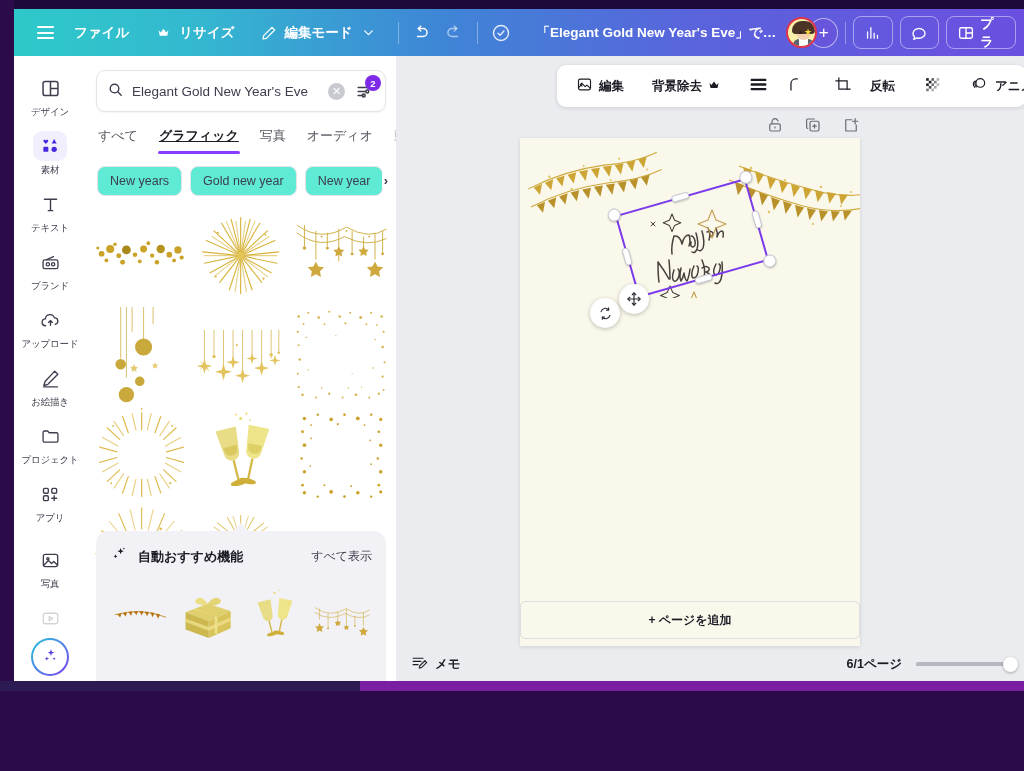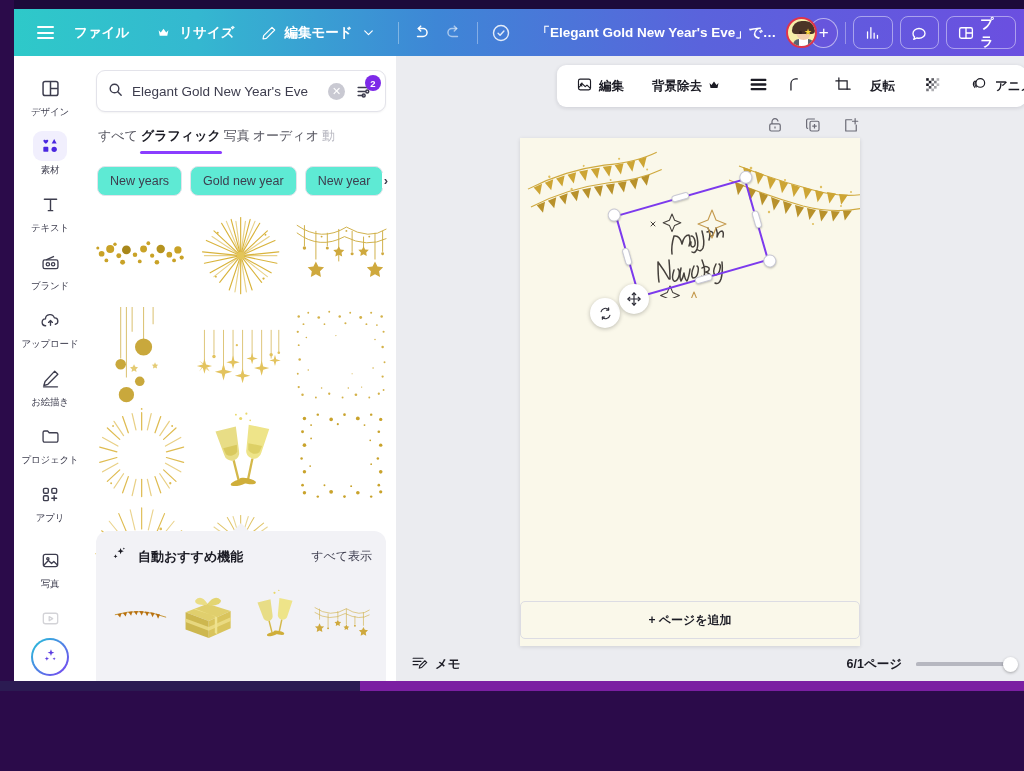--- a/index.html
+++ b/index.html
@@ -96,25 +96,25 @@
   .clear-x{
     width:17px;height:17px;border-radius:50%;background:#c9c9d2;color:#fff;
     font-size:11px;display:flex;align-items:center;justify-content:center;cursor:pointer;flex:none;
   }
   .filter-btn{position:relative;width:22px;height:22px;display:flex;align-items:center;justify-content:center;cursor:pointer;flex:none;}
   .badge{
     position:absolute;top:-5px;right:-6px;min-width:16px;height:16px;border-radius:8px;
     background:#7d2ae8;color:#fff;font-size:9.5px;font-weight:700;
     display:flex;align-items:center;justify-content:center;padding:0 4px;
   }
-  .tabs{ display:flex;align-items:flex-end;gap:1px;padding:9px 11px 0 11px; }
+  .tabs{ display:flex;align-items:flex-end;gap:19px;padding:9px 11px 0 11px; }
   .tab{
     font-size:13px;color:#55555f;padding:6px 1px 9px;cursor:pointer;white-space:nowrap;position:relative;
   }
-  .tab.active{ color:#1b1b24;font-weight:700; }
+  .tab.active{ color:#1b1b24;font-weight:700;text-decoration:underline; }
   .tab.active:after{
     content:"";position:absolute;left:0;right:0;bottom:0;height:3px;background:#8b3dff;border-radius:2px;
   }
   .tab.faded{ color:#b9b9c2; }
   .chips{ display:flex;gap:8px;padding:12px 11px 6px;overflow:hidden;position:relative;}
   .chip{
     border:1px solid #e3e3ea;border-radius:8px;padding:7px 12px;font-size:12.5px;color:#3d3d4e;
     white-space:nowrap;cursor:pointer;background:#5eead4;
   }
   .chip-arrow{position:absolute;right:8px;top:19px;color:#3d3d4e;font-size:13px;font-weight:700;background:#fff;padding-left:2px;}

